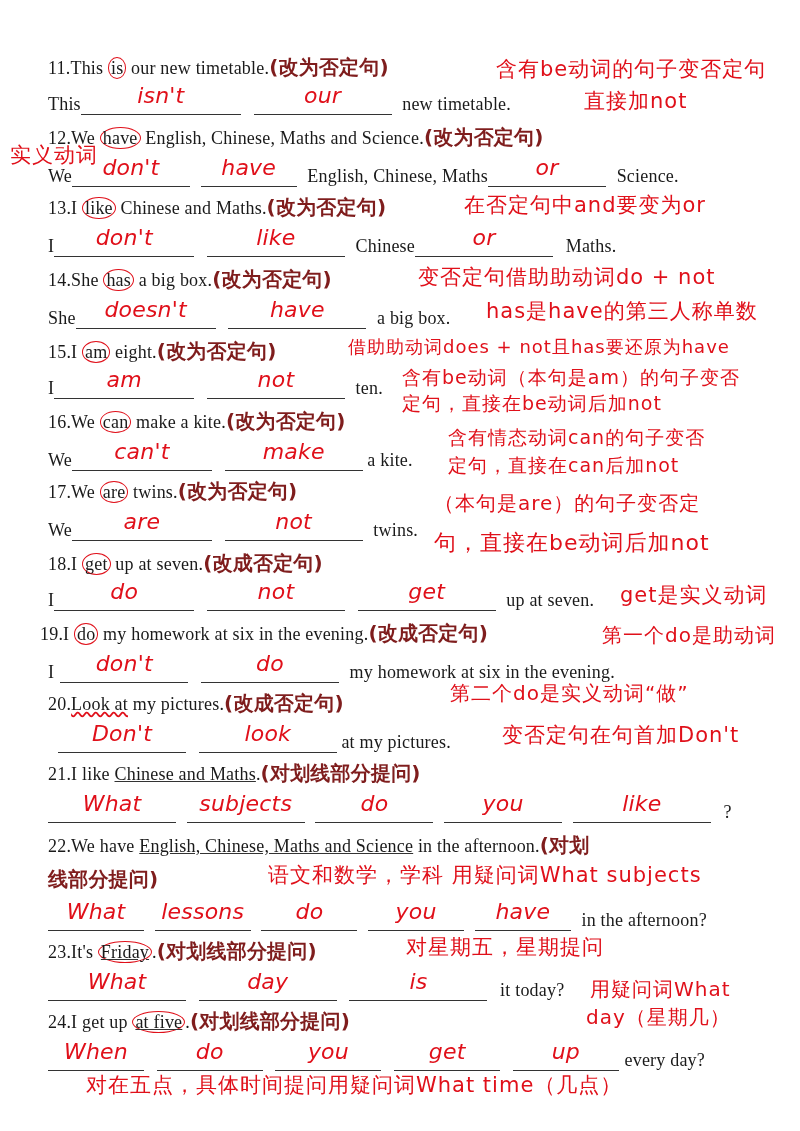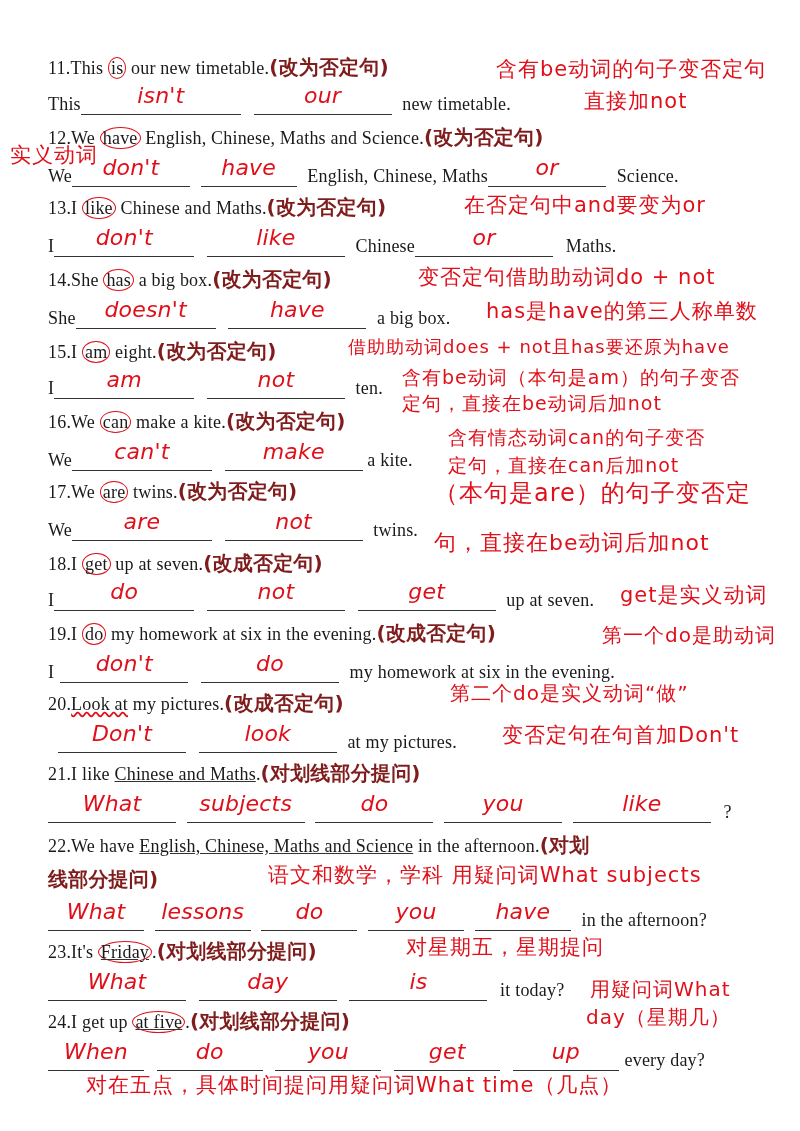--- a/index.html
+++ b/index.html
@@ -85,52 +85,52 @@
 <div class="note" style="top:452px;left:448px;font-size:19px;">定句，直接在can后加not</div>
 
 <div class="ln q" style="top:480px;left:48px;">
   <span>17.</span><span>We </span><span class="circ">are</span><span> twins.</span><span class="inst">(改为否定句)</span>
 </div>
 <div class="ln q" style="top:514px;left:48px;">
   <span>We</span><span class="blank" style="width:140px"><span class="ans">are</span></span>
   <span class="blank" style="width:138px;margin-left:8px"><span class="ans">not</span></span>
   <span style="margin-left:6px">twins.</span>
 </div>
-<div class="note" style="top:480px;left:434px;font-size:24px;">（本句是are）的句子变否定</div>
+<div class="note" style="top:490px;left:434px;font-size:20px;">（本句是are）的句子变否定</div>
 <div class="note" style="top:530px;left:434px;font-size:22px;">句，直接在be动词后加not</div>
 
 <div class="ln q" style="top:552px;left:48px;">
   <span>18.</span><span>I </span><span class="circ">get</span><span> up at seven.</span><span class="inst">(改成否定句)</span>
 </div>
 <div class="ln q" style="top:584px;left:48px;">
   <span>I</span><span class="blank" style="width:140px"><span class="ans">do</span></span>
   <span class="blank" style="width:138px;margin-left:8px"><span class="ans">not</span></span>
   <span class="blank" style="width:138px;margin-left:8px"><span class="ans">get</span></span>
   <span style="margin-left:6px">up at seven.</span>
 </div>
 <div class="note" style="top:582px;left:620px;">get是实义动词</div>
 
-<div class="ln q" style="top:622px;left:48px;">
+<div class="ln q" style="top:622px;left:40px;">
   <span>19.</span><span>I </span><span class="circ">do</span><span> my homework at six in the evening.</span><span class="inst">(改成否定句)</span>
 </div>
 <div class="note" style="top:622px;left:602px;font-size:20px;">第一个do是助动词</div>
 <div class="ln q" style="top:656px;left:48px;">
   <span>I</span><span class="blank" style="width:128px;margin-left:6px"><span class="ans">don't</span></span>
   <span class="blank" style="width:138px;margin-left:8px"><span class="ans">do</span></span>
   <span style="margin-left:6px">my homework at six in the evening.</span>
 </div>
 
 <div class="ln q" style="top:692px;left:48px;">
   <span>20.</span><span class="wavy">Look at</span><span> my pictures.</span><span class="inst">(改成否定句)</span>
 </div>
 <div class="note" style="top:680px;left:450px;font-size:20px;">第二个do是实义动词“做”</div>
 <div class="ln q" style="top:726px;left:58px;">
   <span class="blank" style="width:128px"><span class="ans">Don't</span></span>
   <span class="blank" style="width:138px;margin-left:8px"><span class="ans">look</span></span>
-  <span style="margin-left:6px">at my pictures.</span>
+  <span style="">at my pictures.</span>
 </div>
 <div class="note" style="top:722px;left:502px;">变否定句在句首加Don't</div>
 
 <div class="ln q" style="top:762px;left:48px;">
   <span>21.</span><span>I like </span><span class="ul">Chinese and Maths</span><span>.</span><span class="inst">(对划线部分提问)</span>
 </div>
 <div class="ln q" style="top:796px;left:48px;">
   <span class="blank" style="width:128px"><span class="ans">What</span></span>
   <span class="blank" style="width:118px;margin-left:6px"><span class="ans">subjects</span></span>
   <span class="blank" style="width:118px;margin-left:6px"><span class="ans">do</span></span>

